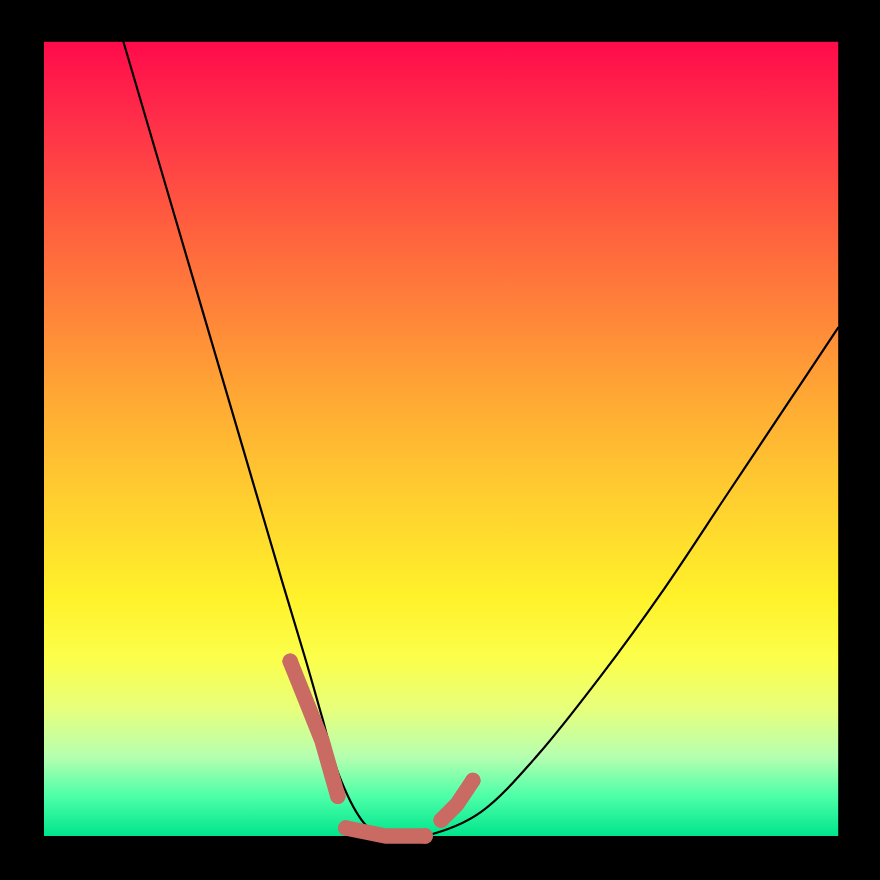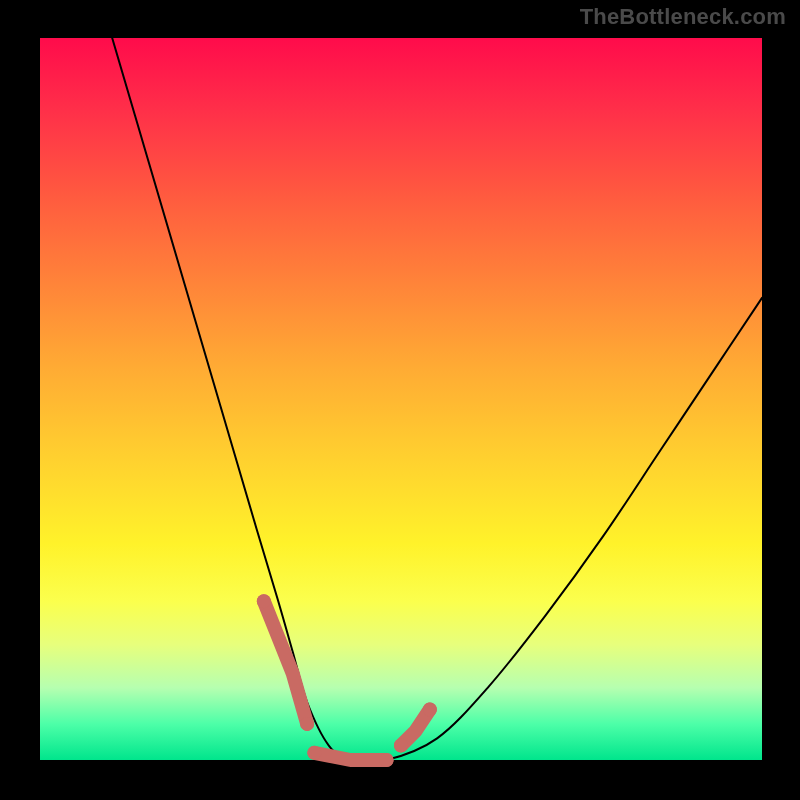--- a/index.html
+++ b/index.html
@@ -79,21 +79,20 @@
     stroke-linejoin: round;
   }
   .trough-dot {
     fill: #c96a63;
   }
 </style>
 </head>
 <body>
 
 <div class="frame">
-  <div class="watermark">TheBottleneck.com</div>
 
   <div class="plot-area">
     <div class="gradient-bg"></div>
 
     <svg viewBox="0 0 722 722" preserveAspectRatio="none">
       <path id="curvePath" class="curve" d="M 72.2 0 C 78.21666666666667 20.456666666666667, 96.26666666666667 81.82666666666668, 108.3 122.74000000000001 C 120.33333333333333 163.65333333333334, 132.36666666666667 204.56666666666663, 144.4 245.47999999999996 C 156.43333333333334 286.3933333333333, 168.46666666666667 327.3066666666667, 180.5 368.22 C 192.53333333333333 409.1333333333334, 206.97333333333333 458.47, 216.6 490.96000000000004 C 226.22666666666666 523.45, 232.24333333333334 542.7033333333333, 238.26000000000002 563.16 C 244.2766666666667 583.6166666666667, 247.88666666666666 596.8533333333334, 252.7 613.7 C 257.5133333333333 630.5466666666667, 261.12333333333333 648.5966666666667, 267.14 664.24 C 273.15666666666664 679.8833333333333, 281.58000000000004 697.9333333333333, 288.8 707.56 C 296.02 717.1866666666666, 300.8333333333333 719.5933333333334, 310.46 722 C 320.08666666666664 724.4066666666666, 332.12 725.61, 346.56 722 C 361 718.39, 380.25333333333333 712.3733333333333, 397.1 700.34 C 413.9466666666667 688.3066666666667, 429.59 670.2566666666667, 447.64 649.8 C 465.69 629.3433333333332, 486.14666666666665 602.87, 505.4 577.6 C 524.6533333333333 552.33, 543.9066666666666 525.8566666666667, 563.16 498.18 C 582.4133333333333 470.50333333333333, 601.6666666666666 440.42, 620.92 411.54 C 640.1733333333333 382.66, 661.8333333333333 350.16999999999996, 678.68 324.9 C 695.5266666666666 299.63, 714.78 270.75, 722 259.92"></path>
       <g id="markerGroup">
           <path d="M 223.82 563.16 L 238.26000000000002 599.26 L 252.7 635.36 L 267.14 685.9" class="trough-marker"></path>
           <circle cx="223.82" cy="563.16" r="7" class="trough-dot"></circle>
           <circle cx="267.14" cy="685.9" r="7" class="trough-dot"></circle>

